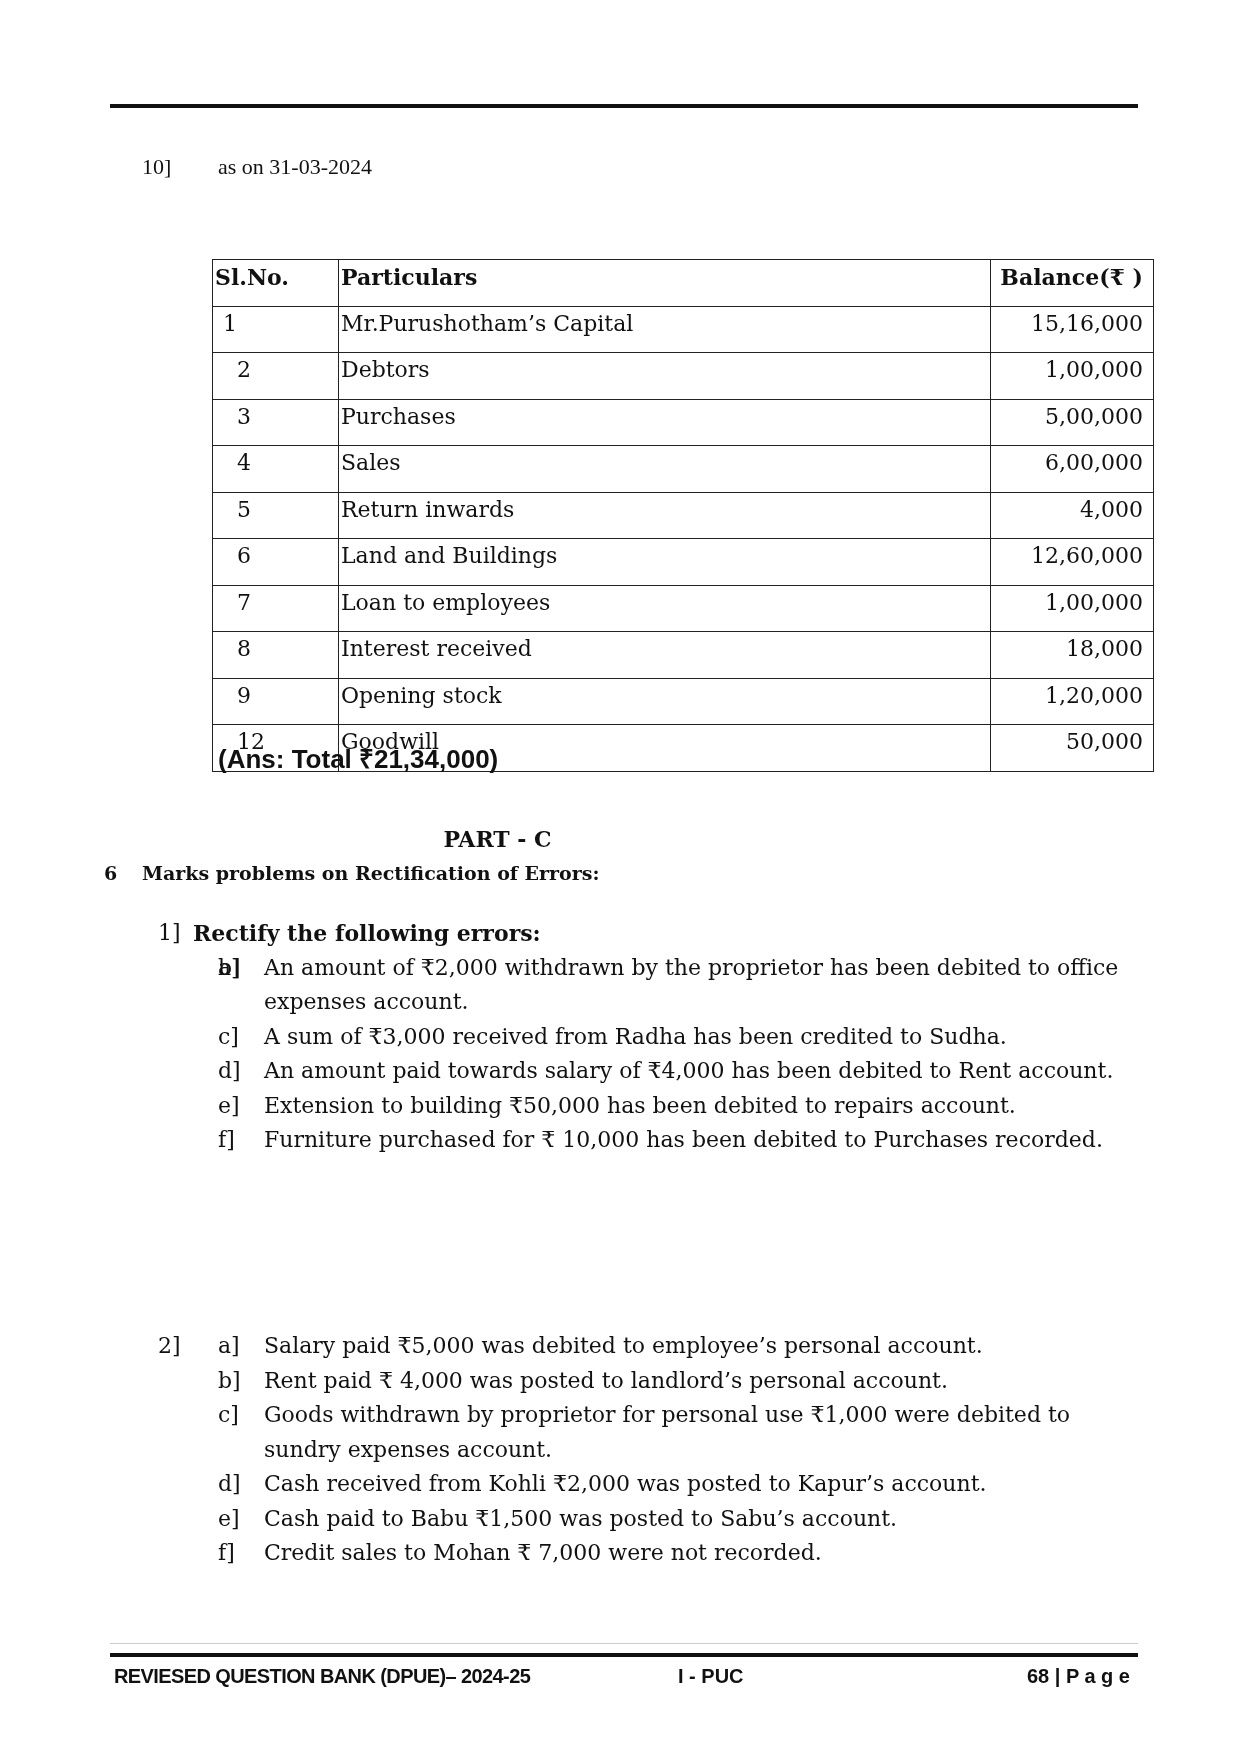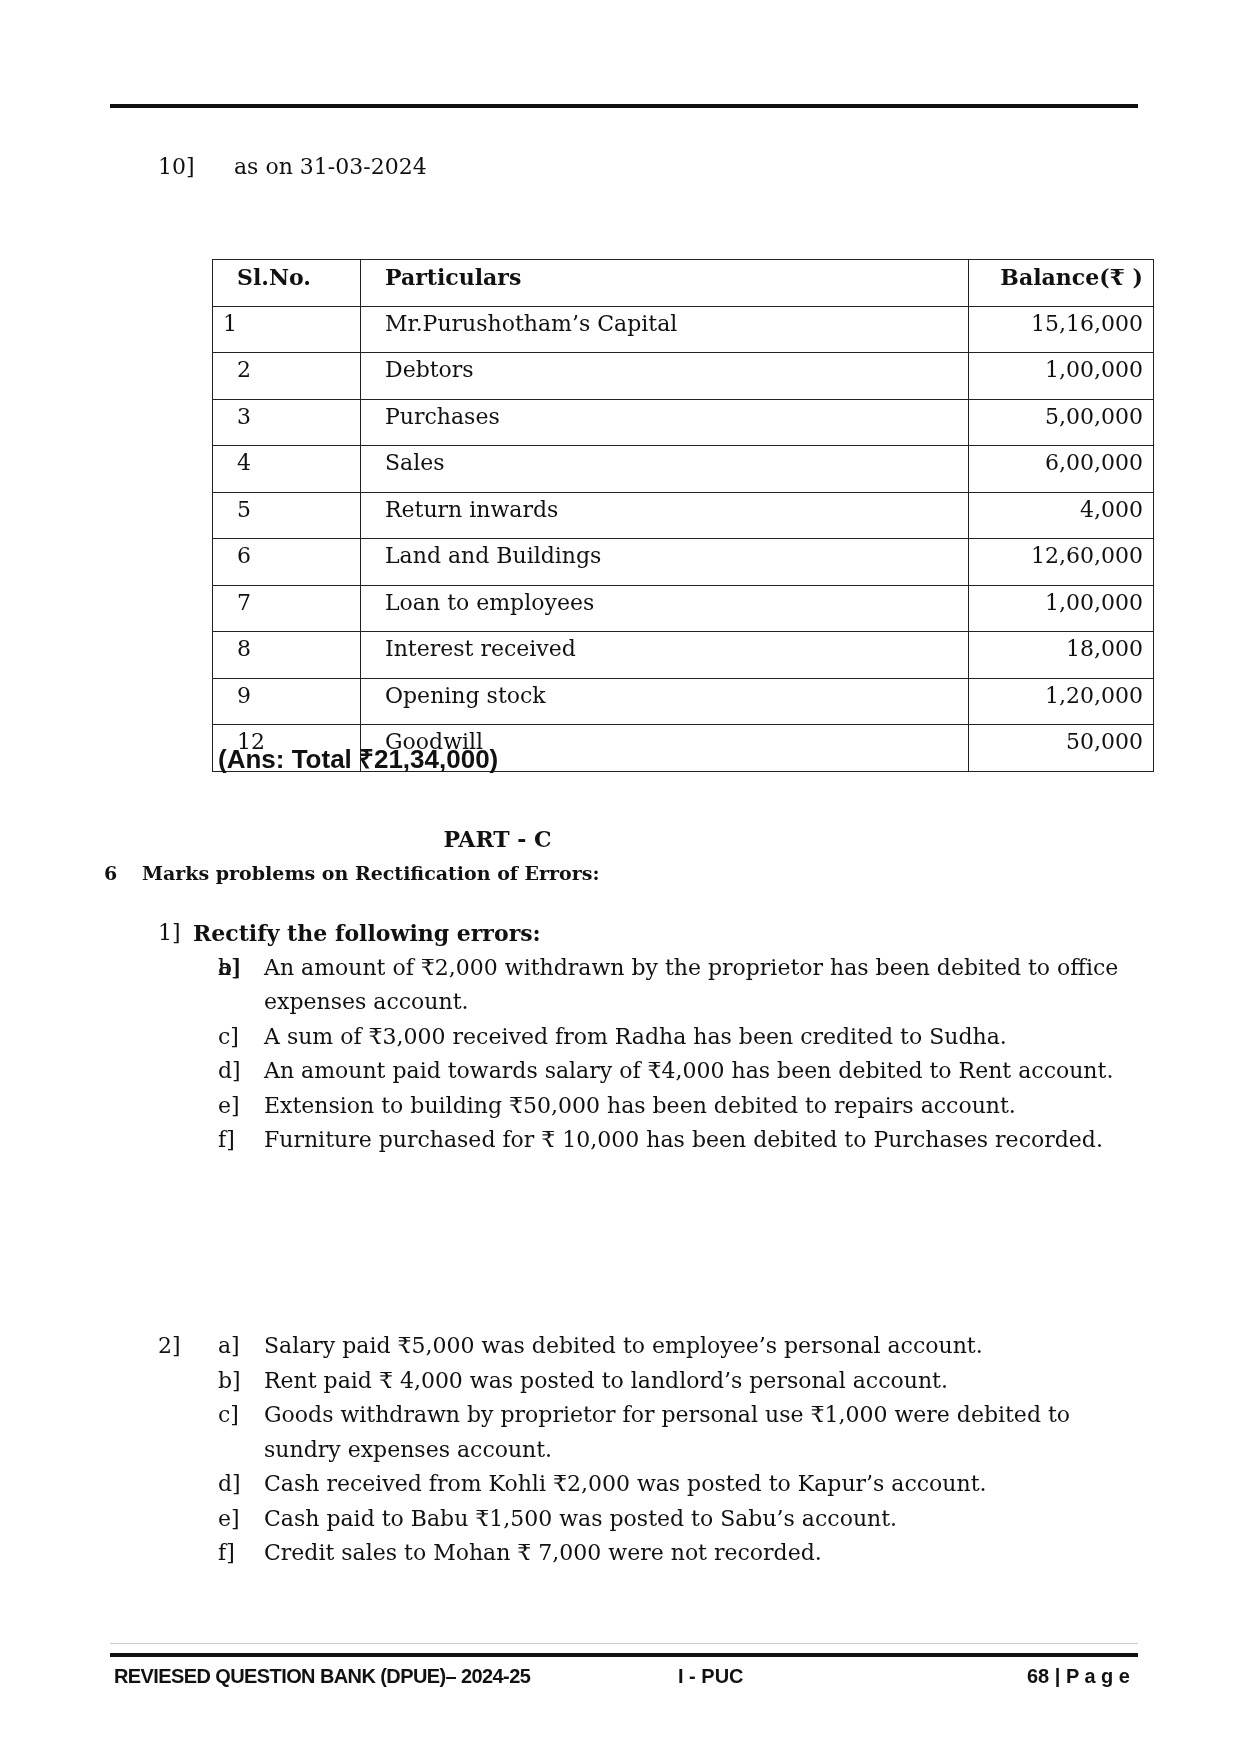--- a/index.html
+++ b/index.html
@@ -1,25 +1,25 @@
 <!DOCTYPE html>
 <html><head>
 <meta charset="utf-8">
 <style>
   html, body { margin: 0; padding: 0; background: #ffffff; }
   body { width: 1241px; height: 1754px; position: relative; overflow: hidden;
          font-family: "DejaVu Serif", "Liberation Serif", serif; color: #111; }
   .top-rule { position: absolute; left: 110px; top: 104px; width: 1028px; height: 4px; background: #111; }
 
-  .q10 { position: absolute; left: 158px; top: 148px; width: 980px; font-size: 22px; line-height: 37px; }
+  .q10 { position: absolute; left: 142px; top: 148px; width: 980px; font-size: 22px; line-height: 37px; font-family: Liberation Serif, serif; }
   .q10 .num { position: absolute; left: 0; top: 0; }
   .q10 .text { margin-left: 76px; }
 
   table.tb { position: absolute; left: 212px; top: 259px; width: 942px; border-collapse: collapse; font-size: 22px; }
-  table.tb td, table.tb th { border: 1.5px solid #222; height: 41.5px; padding: 0 24px; vertical-align: top; padding-top: 4px; }
+  table.tb td, table.tb th { border: 1.5px solid #222; height: 41.5px; padding: 0 2px; vertical-align: top; padding-top: 4px; }
   table.tb th { font-weight: bold; text-align: left; }
   table.tb .c1 { width: 99px; }
   table.tb .c3 { width: 150px; text-align: right; padding-right: 10px; }
   table.tb td.c1 { padding-left: 14px; }
   .ans { position: absolute; left: 218px; top: 740px; font-family: "Liberation Sans", sans-serif; font-weight: bold; font-size: 26px; }
 
   .partc { position: absolute; left: 0; width: 995px; top: 826px; text-align: center; font-weight: bold; font-size: 22px; }
   .section-title { position: absolute; left: 104px; top: 862px; font-weight: bold; font-size: 19px; }
   .section-title .sn { display: inline-block; width: 38px; }
 

